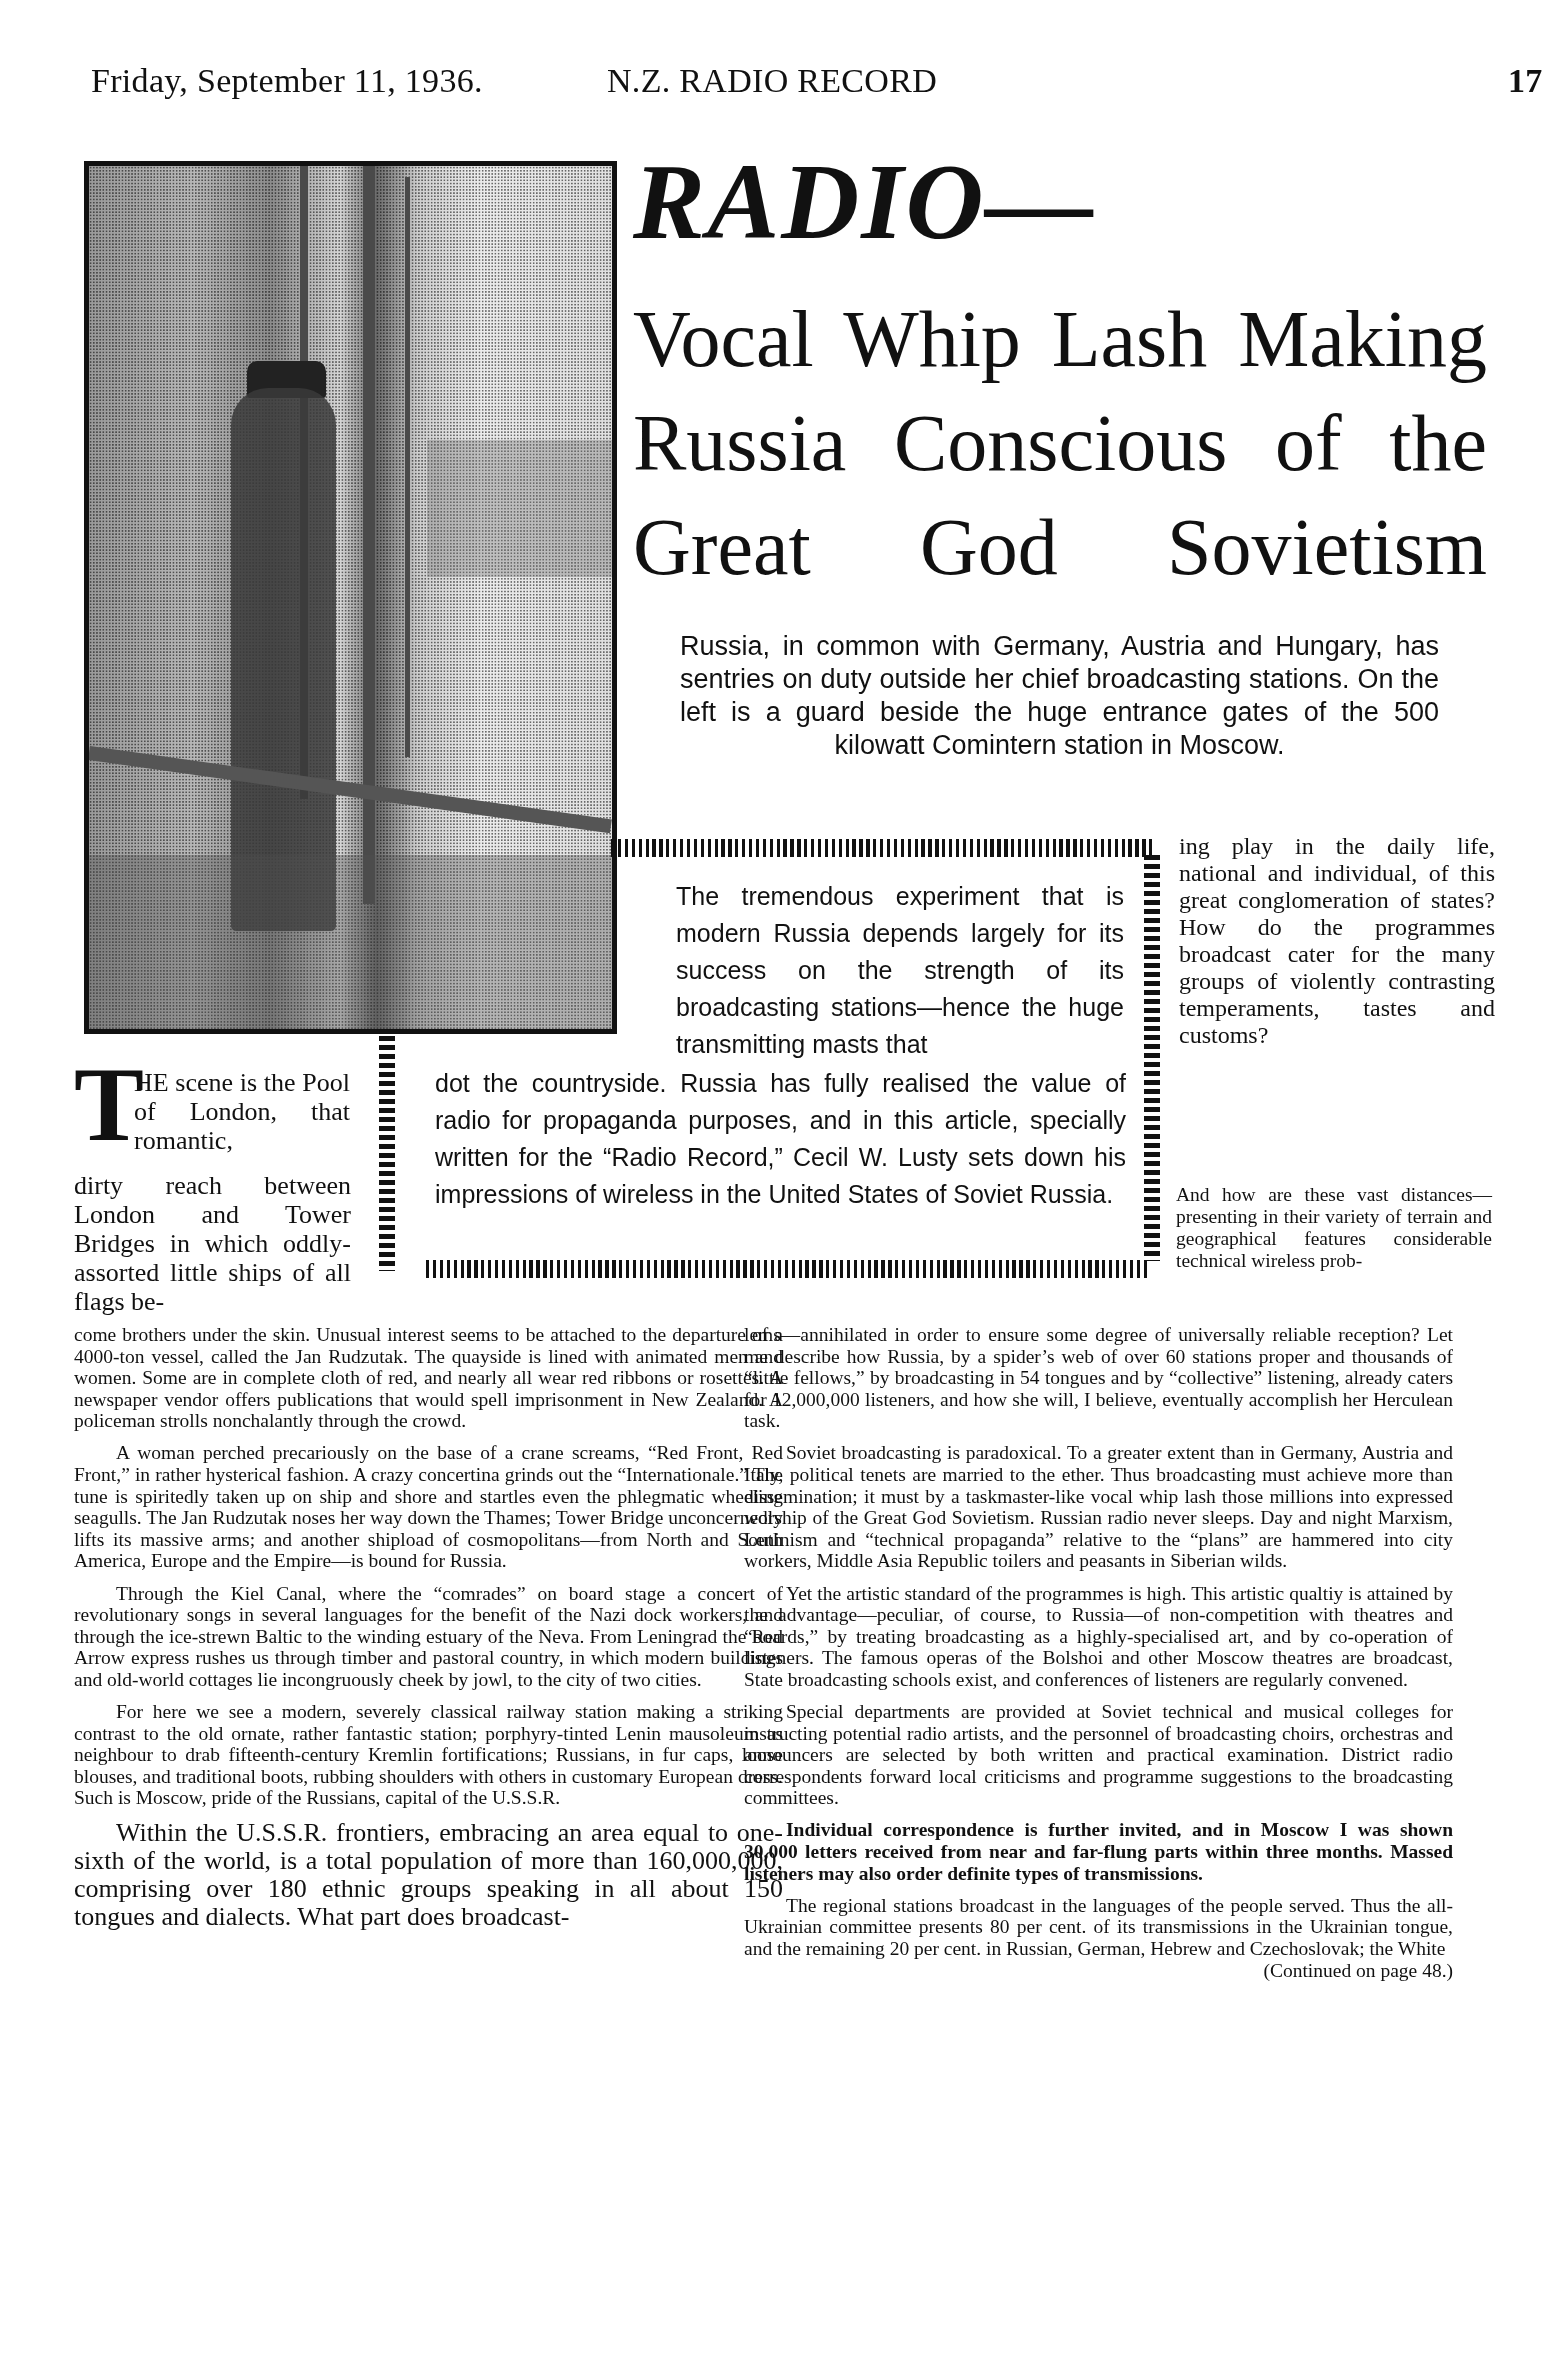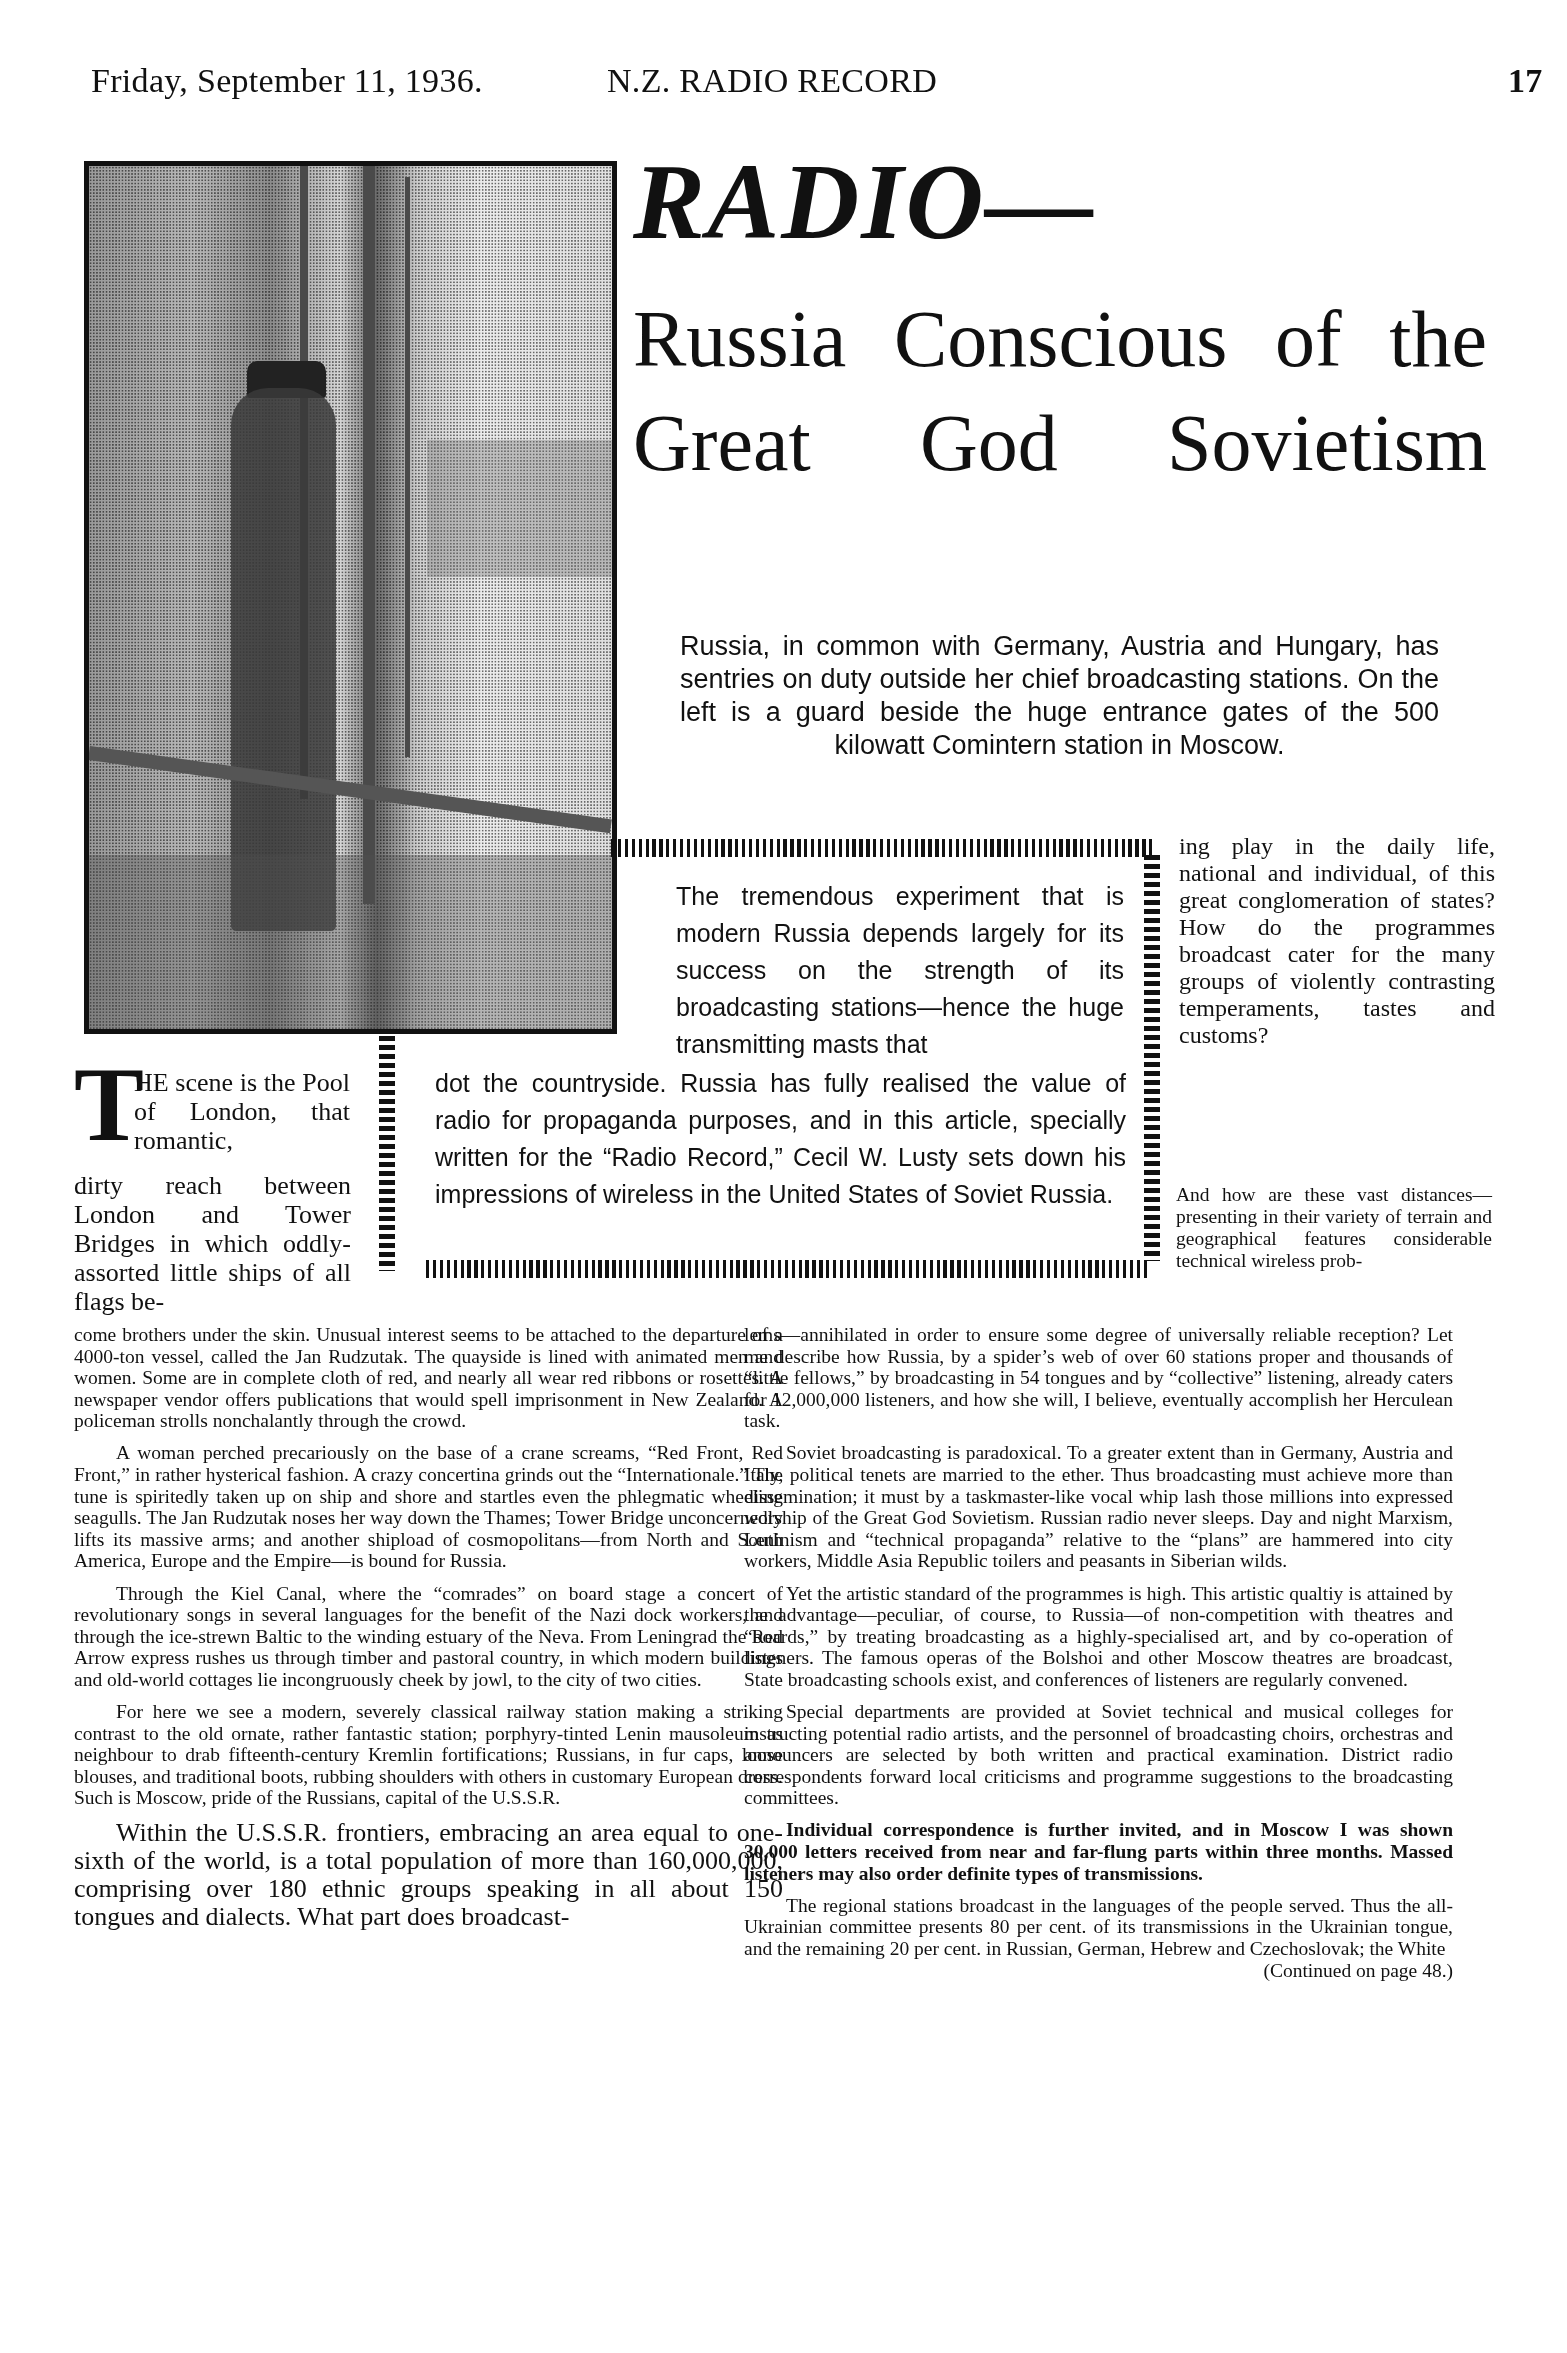--- a/index.html
+++ b/index.html
@@ -74,20 +74,21 @@
   <div class="flagpole" style="left:274px;top:0;width:11.6px;height:738px;"></div>
   <div class="flagpole" style="left:316px;top:10.5px;width:5.3px;height:580px;"></div>
   <div class="cap"></div>
   <div class="guard"></div>
   <div class="rail"></div>
   <div class="ground"></div>
 </div>
 
 <div class="abs kicker">RADIO—</div>
 <div class="abs headline">
+  <span class="line">Vocal Whip Lash Making</span>
   <span class="line">Russia Conscious of the</span>
   <span class="line">Great God Sovietism</span>
 </div>
 
 <div class="abs caption">Russia, in common with Germany, Austria and Hungary, has sentries on duty outside her chief broadcasting stations. On the left is a guard beside the huge entrance gates of the 500 kilowatt Comintern station in Moscow.</div>
 
 <div class="abs rule-h box-top"></div>
 <div class="abs rule-v box-right"></div>
 <div class="abs rule-h box-bottom"></div>
 <div class="abs rule-v box-left"></div>

